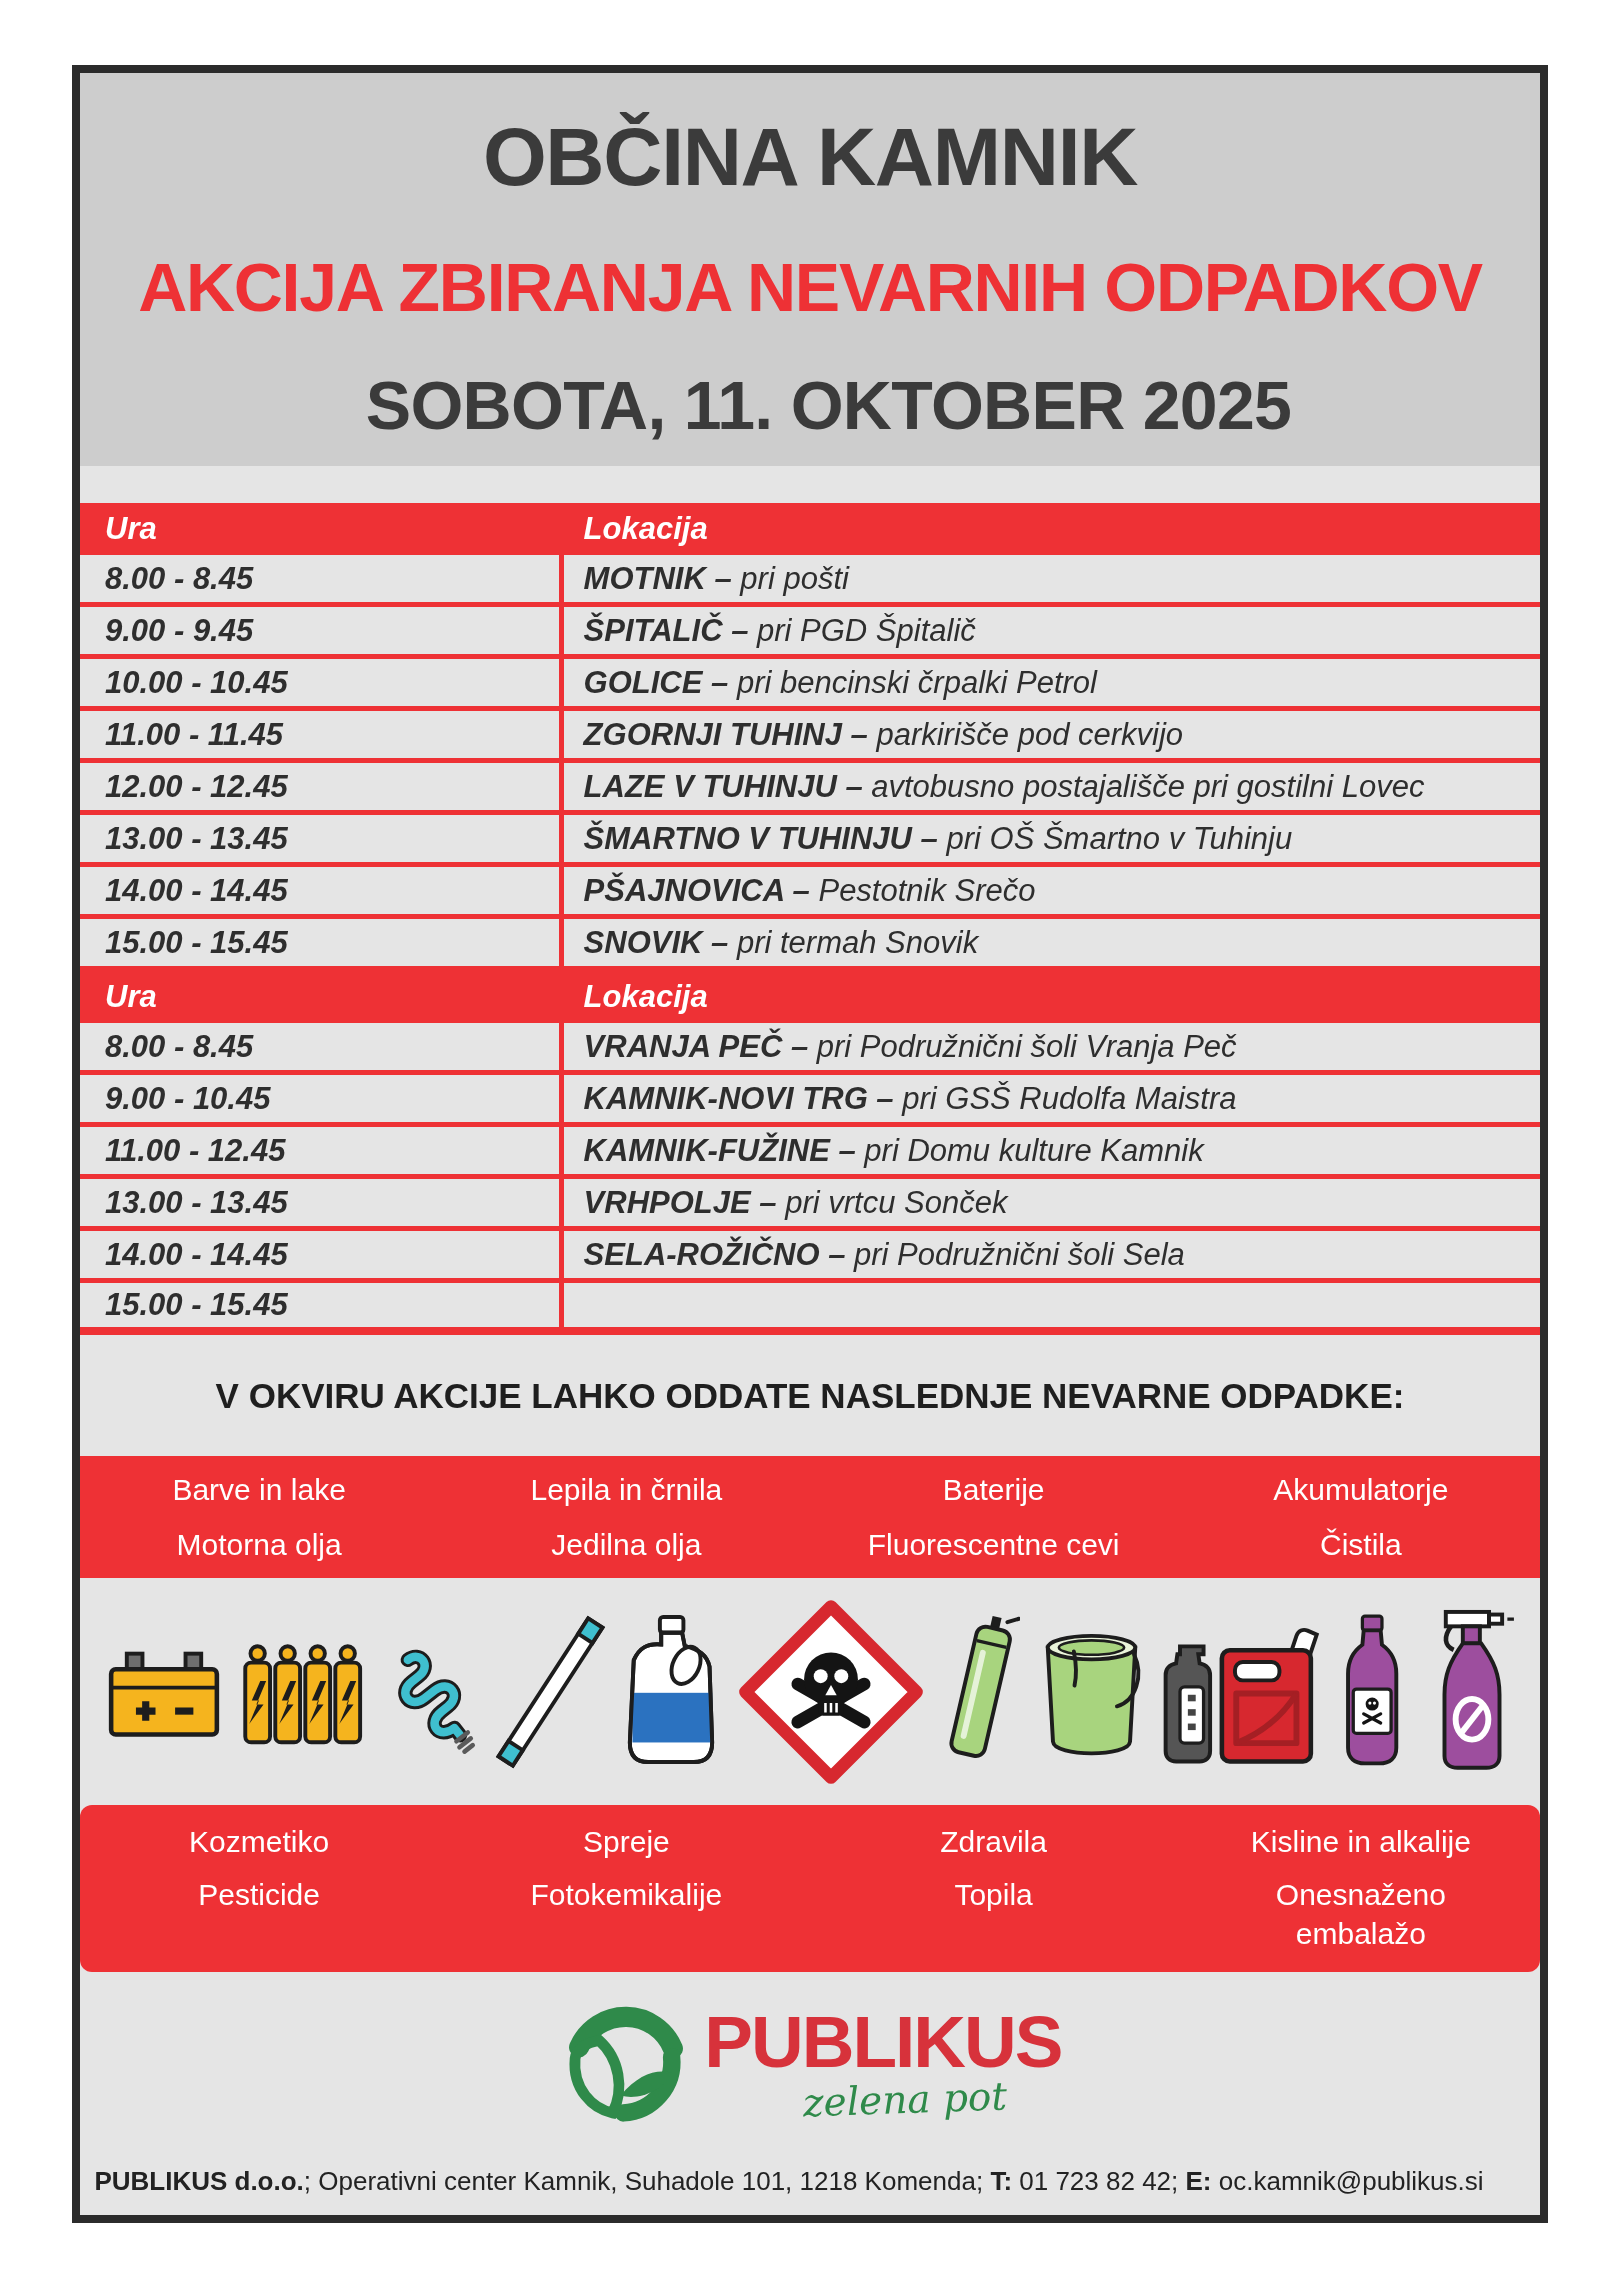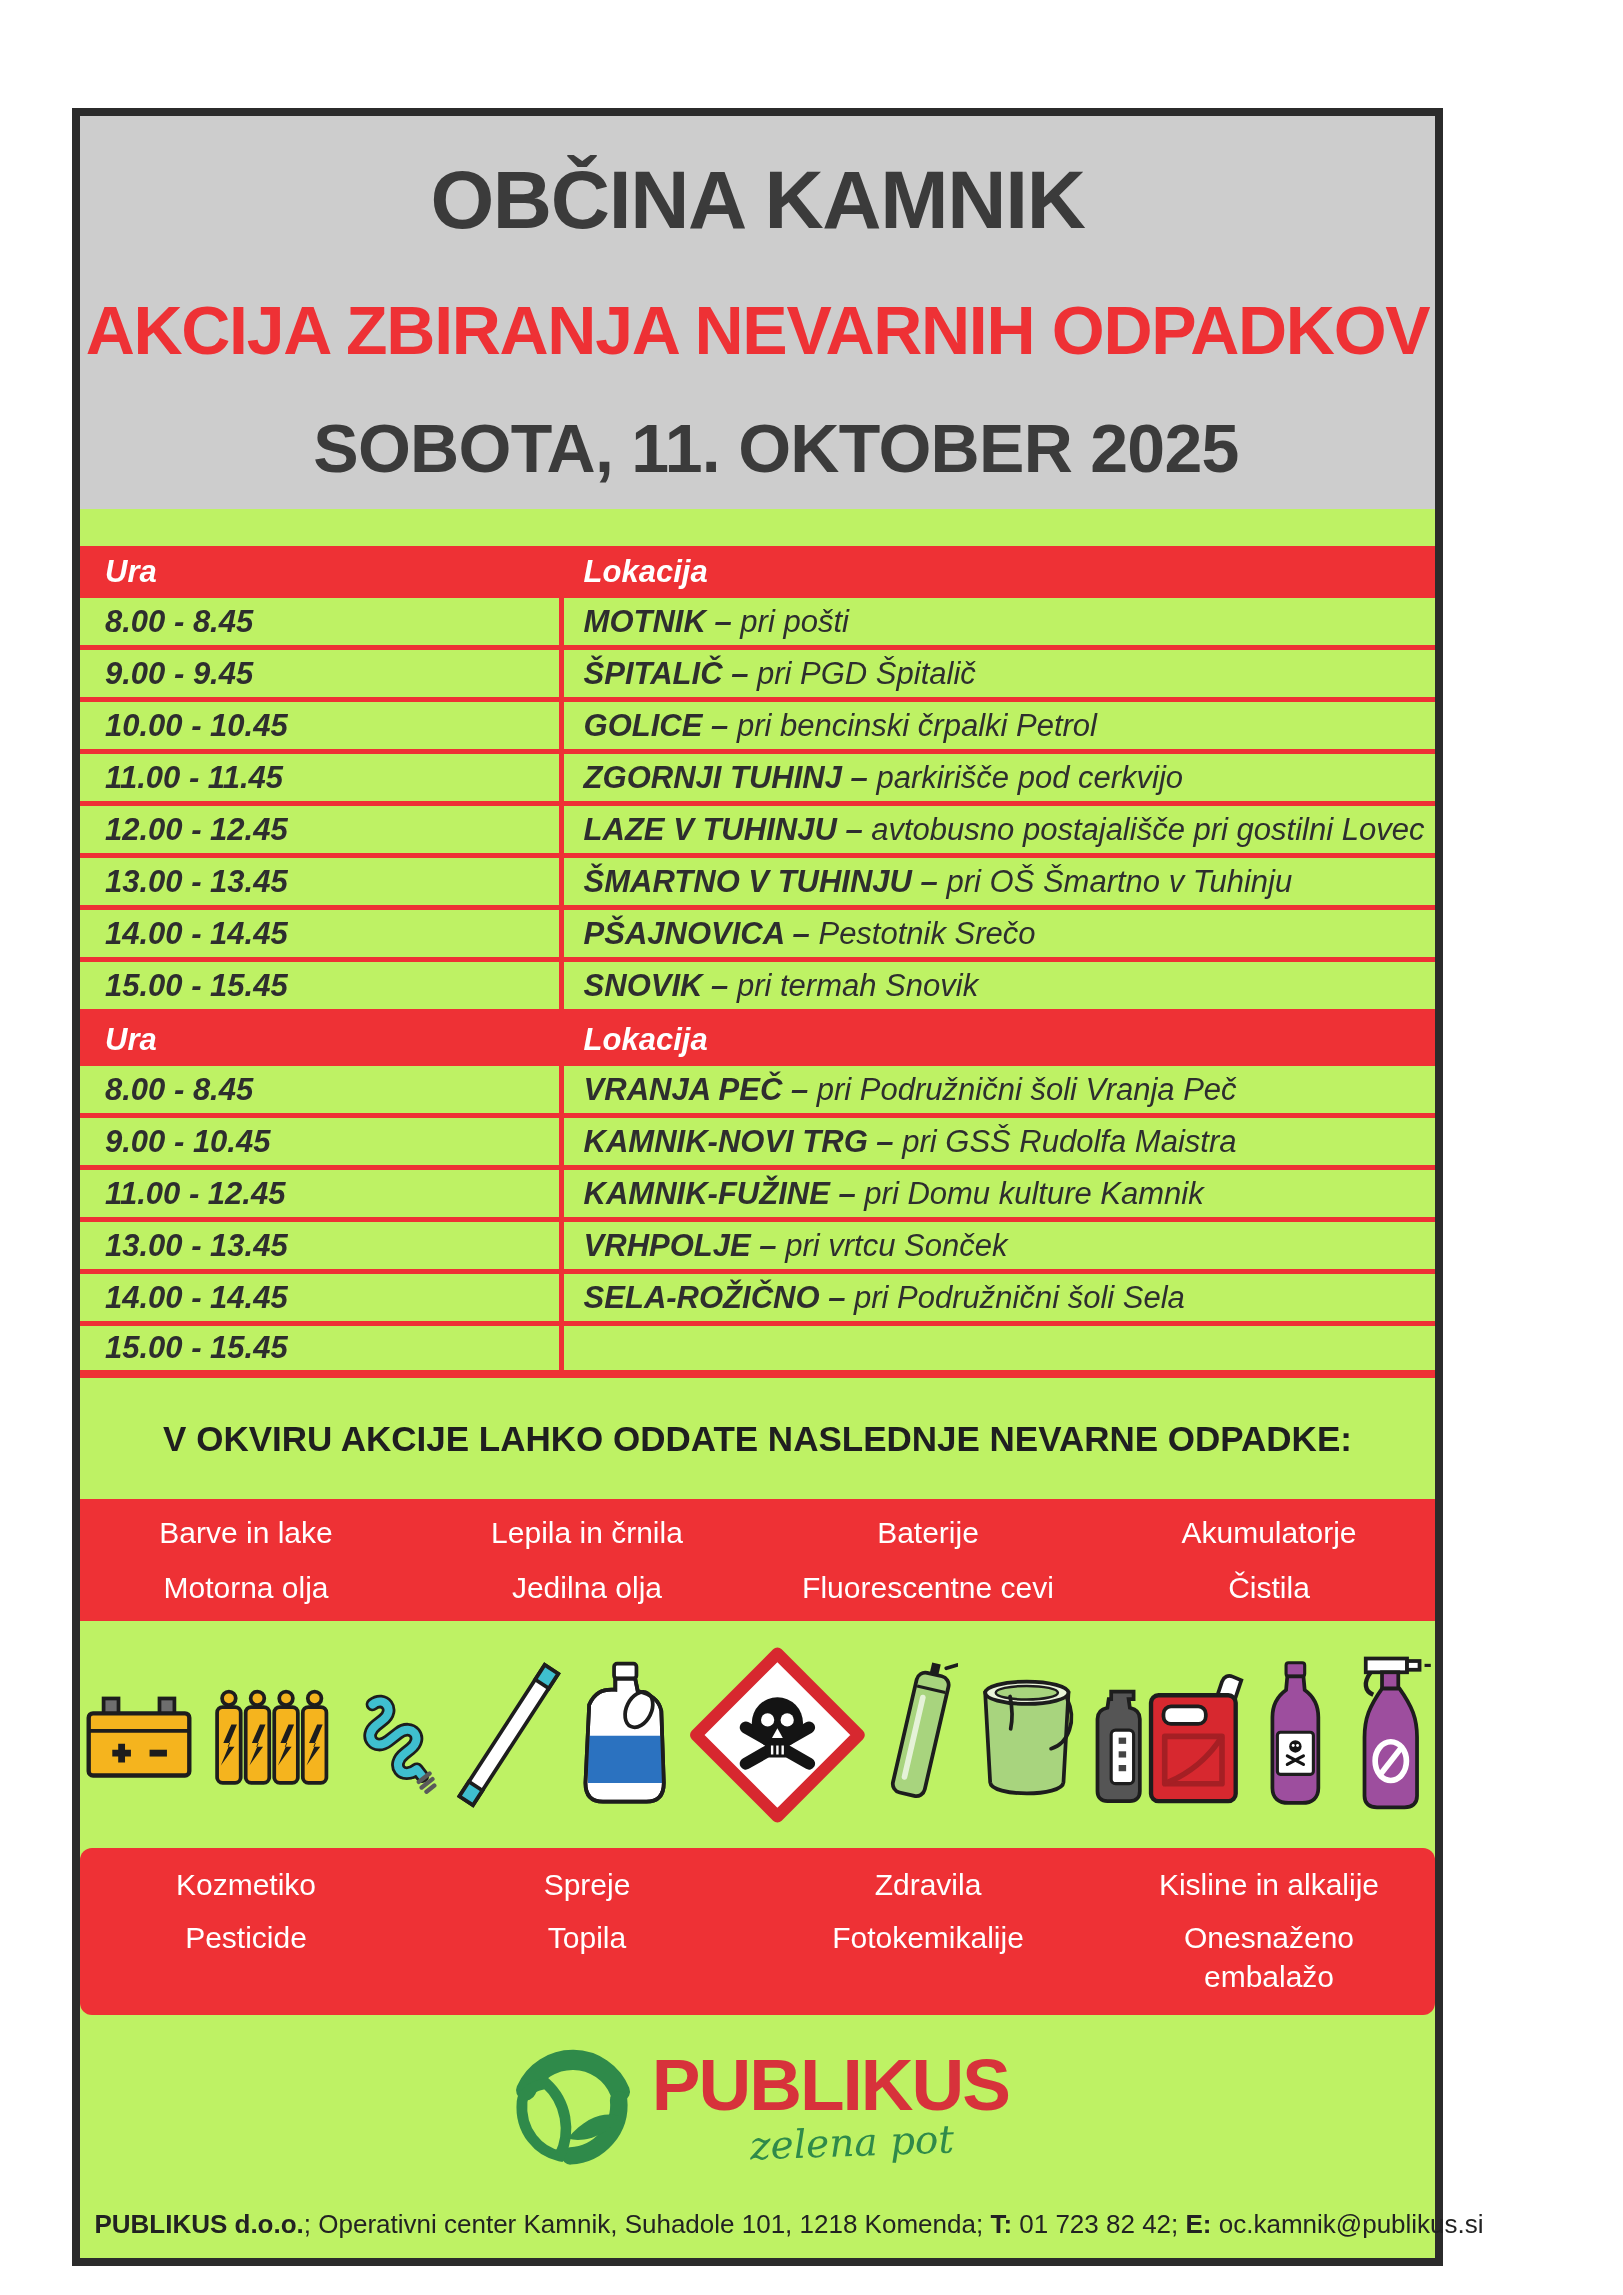--- a/index.html
+++ b/index.html
@@ -8,21 +8,21 @@
     --frame:#2B2B2B;
     --ink:#2E2E2E;
     --title:#3B3B3B;
     --brand-red:#D7323B;
     --brand-green:#2F8A4A;
   }
   *{margin:0;padding:0;box-sizing:border-box;}
   html,body{margin:0;padding:0;background:#fff;}
   body{width:1623px;height:2295px;position:relative;font-family:"Liberation Sans",sans-serif;}
   .page{position:absolute;inset:0;background:#fff;}
-  .frame{position:absolute;left:72px;top:65px;width:1371px;height:2158px;border:8.5px solid var(--frame);background:#bef264;margin-top:43px;}
+  .frame{position:absolute;left:72px;top:65px;width:1476px;height:2158px;border:8.5px solid var(--frame);background:#e5e5e5;}
 
   
   .masthead{height:393px;background:var(--gray);text-align:center;padding-top:43px;}
   .m-title{font-size:82px;line-height:1;font-weight:bold;color:var(--title);letter-spacing:-1.3px;}
   .m-sub{margin-top:55px;font-size:68px;line-height:1;font-weight:bold;color:var(--red);letter-spacing:-1.3px;}
   .m-date{margin-top:50px;font-size:68px;line-height:1;font-weight:bold;color:var(--title);letter-spacing:-0.7px;padding-left:37px;}
 
   
   .sched{margin-top:37px;color:var(--ink);font-style:italic;}
   .trow{display:flex;align-items:stretch;height:52px;border-bottom:5.9px solid var(--red);}
@@ -309,22 +309,22 @@
       </svg>
 
     </div>
 
     <div class="band band2">
       <div class="cell">Kozmetiko</div>
       <div class="cell">Spreje</div>
       <div class="cell">Zdravila</div>
       <div class="cell">Kisline in alkalije</div>
       <div class="cell">Pesticide</div>
+      <div class="cell">Fotokemikalije</div>
       <div class="cell">Topila</div>
-      <div class="cell">Fotokemikalije</div>
       <div class="cell wrap2">Onesnaženo
 embalažo</div>
     </div>
 
     <div class="logoRow">
       <svg width="134" height="134" viewBox="0 0 200 200">
         <path d="M30 78 A76 76 0 0 1 170 80" fill="none" stroke="#2F8A4A" stroke-width="30" stroke-linecap="round"></path>
         <path d="M168 92 A76 76 0 0 1 96 176" fill="none" stroke="#2F8A4A" stroke-width="26" stroke-linecap="round"></path>
         <path d="M24 95 C20 140 50 170 80 176 C98 140 90 95 60 68 C38 72 26 80 24 95 Z" fill="none" stroke="#2F8A4A" stroke-width="16"></path>
         <path d="M92 150 C118 118 146 110 168 116 C156 142 120 158 92 150 Z" fill="#2F8A4A"></path>

